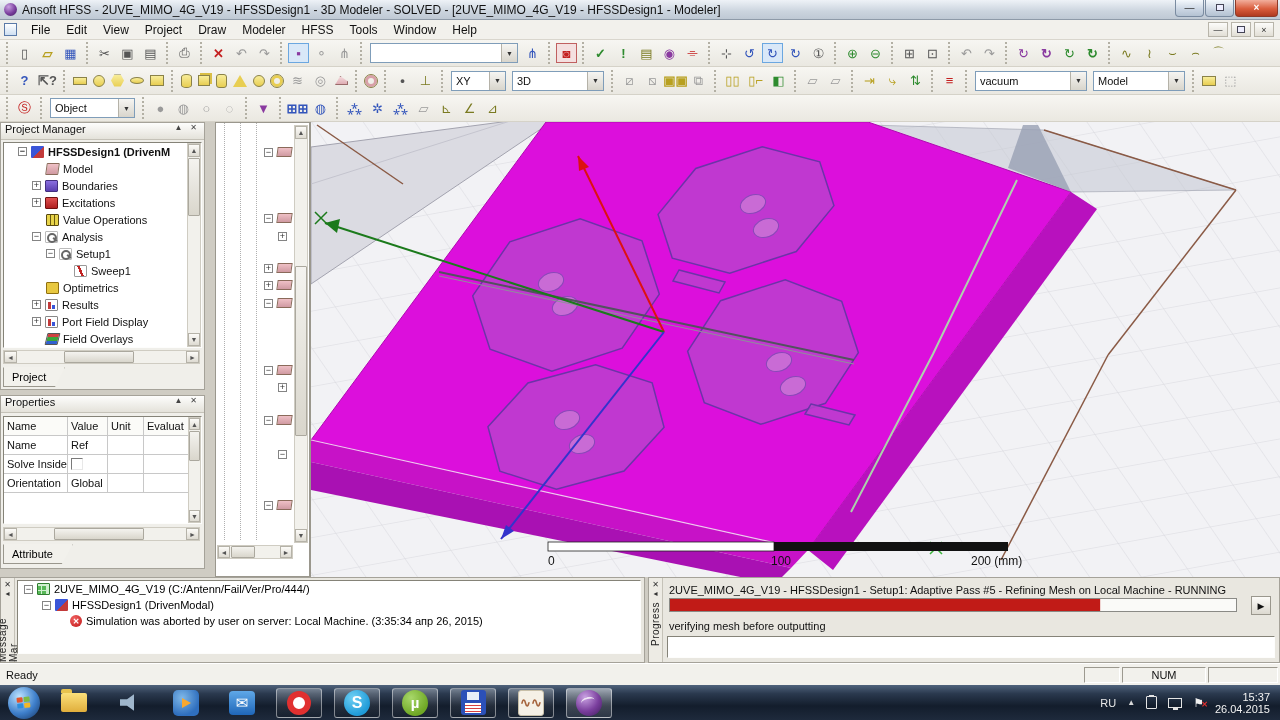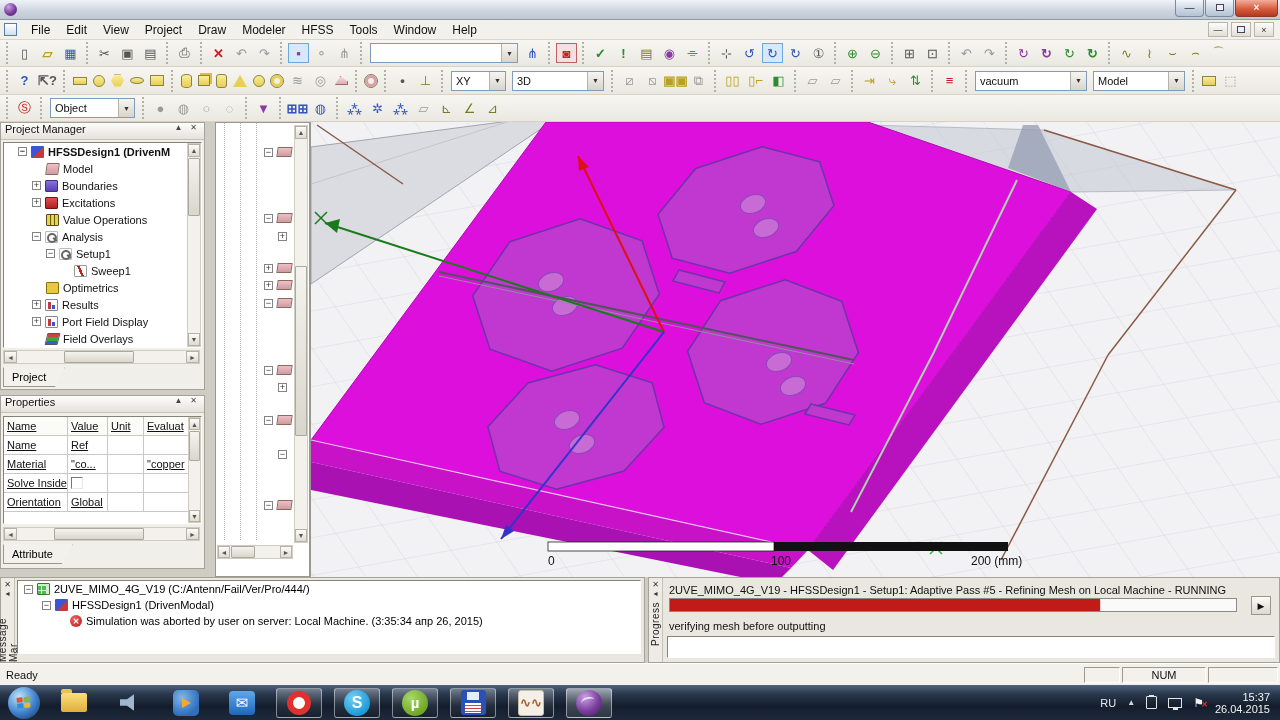--- a/index.html
+++ b/index.html
@@ -177,20 +177,21 @@
   .tr-mon::after { content:""; position:absolute; left:4px; bottom:-3px; width:5px; height:2px; background:#E4E4E4; }
   .tr-flag { position:relative; font-size:12px; color:#F0F0F0; line-height:12px; }
   .tr-flag i { position:absolute; right:-4px; bottom:-2px; font-style:normal; font-size:8px; font-weight:bold; color:#E03030; }
   .clock { text-align:right; font-size:11px; line-height:12px; color:#F2F2F2; }
 </style>
 </head>
 <body>
 
 <div class="titlebar">
   <span class="app-orb"></span>
+  <span class="title-text">Ansoft HFSS - 2UVE_MIMO_4G_V19 - HFSSDesign1 - 3D Modeler - SOLVED - [2UVE_MIMO_4G_V19 - HFSSDesign1 - Modeler]</span>
   <div class="win-controls">
     <div class="win-btn">—</div>
     <div class="win-btn">
         <span class="restore-glyph"></span>
       </div>
     <div class="win-btn close">×</div>
   </div>
 </div>
 
 <div class="menubar">
@@ -481,38 +482,32 @@
     <span>Project</span>
   </div>
 </div>
 
 <div class="panel" style="top:395px; height:174px;">
   <div class="panel-hdr">
     <span>Properties</span>
     <span class="hbtn">▲</span>
     <span class="hbtn">✕</span>
   </div>
-  <div class="ptable sunken" style="left:2px; top:20px; width:199px; height:108px;text-decoration:underline;">
+  <div class="ptable sunken" style="left:2px; top:20px; width:199px; height:108px;">
     <div class="prow hdr">
       <span class="pcell c1">Name</span>
       <span class="pcell c2">Value</span>
       <span class="pcell c3">Unit</span>
       <span class="pcell c4">Evaluat</span>
     </div>
     <div class="prow">
       <span class="pcell c1">Name</span>
       <span class="pcell c2">Ref</span>
       <span class="pcell c3"></span>
       <span class="pcell c4"></span>
-    </div>
-    <div class="prow">
-      <span class="pcell c1">Material</span>
-      <span class="pcell c2">"co...</span>
-      <span class="pcell c3"></span>
-      <span class="pcell c4">"copper</span>
     </div>
     <div class="prow">
       <span class="pcell c1">Solve Inside</span>
       <span class="pcell c2">
           <span class="checkbox"></span>
         </span>
       <span class="pcell c3"></span>
       <span class="pcell c4"></span>
     </div>
     <div class="prow">

